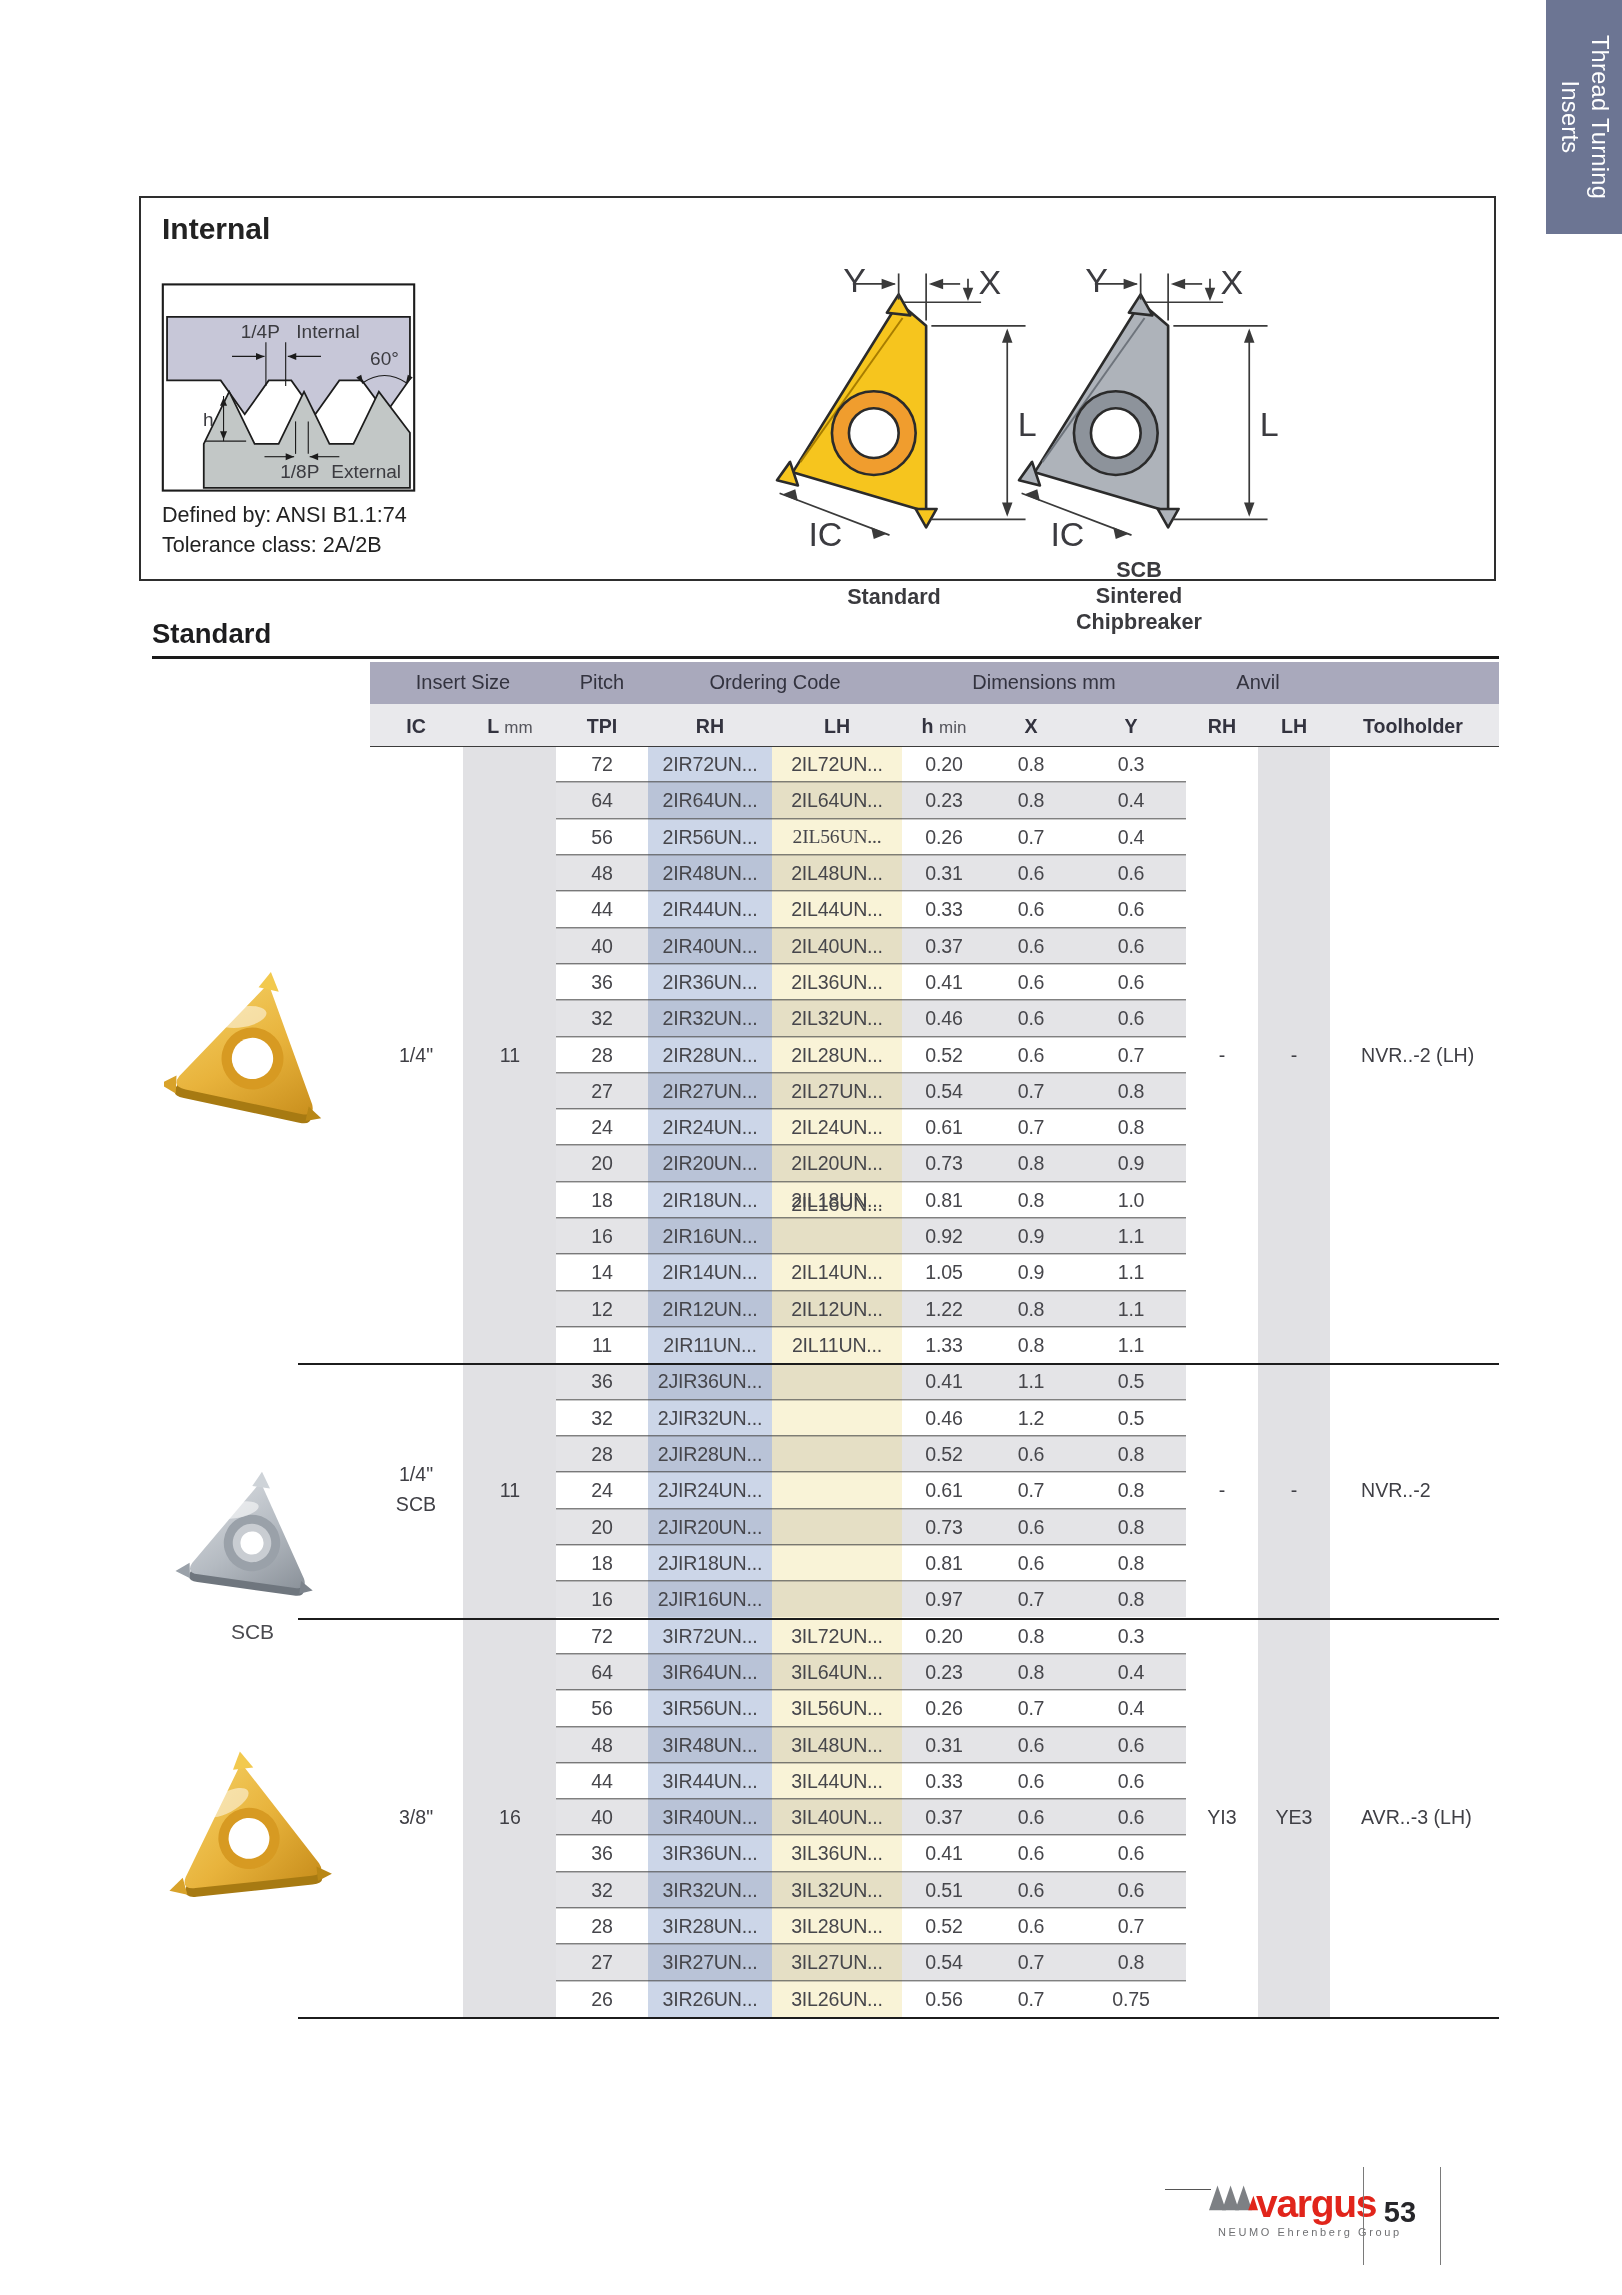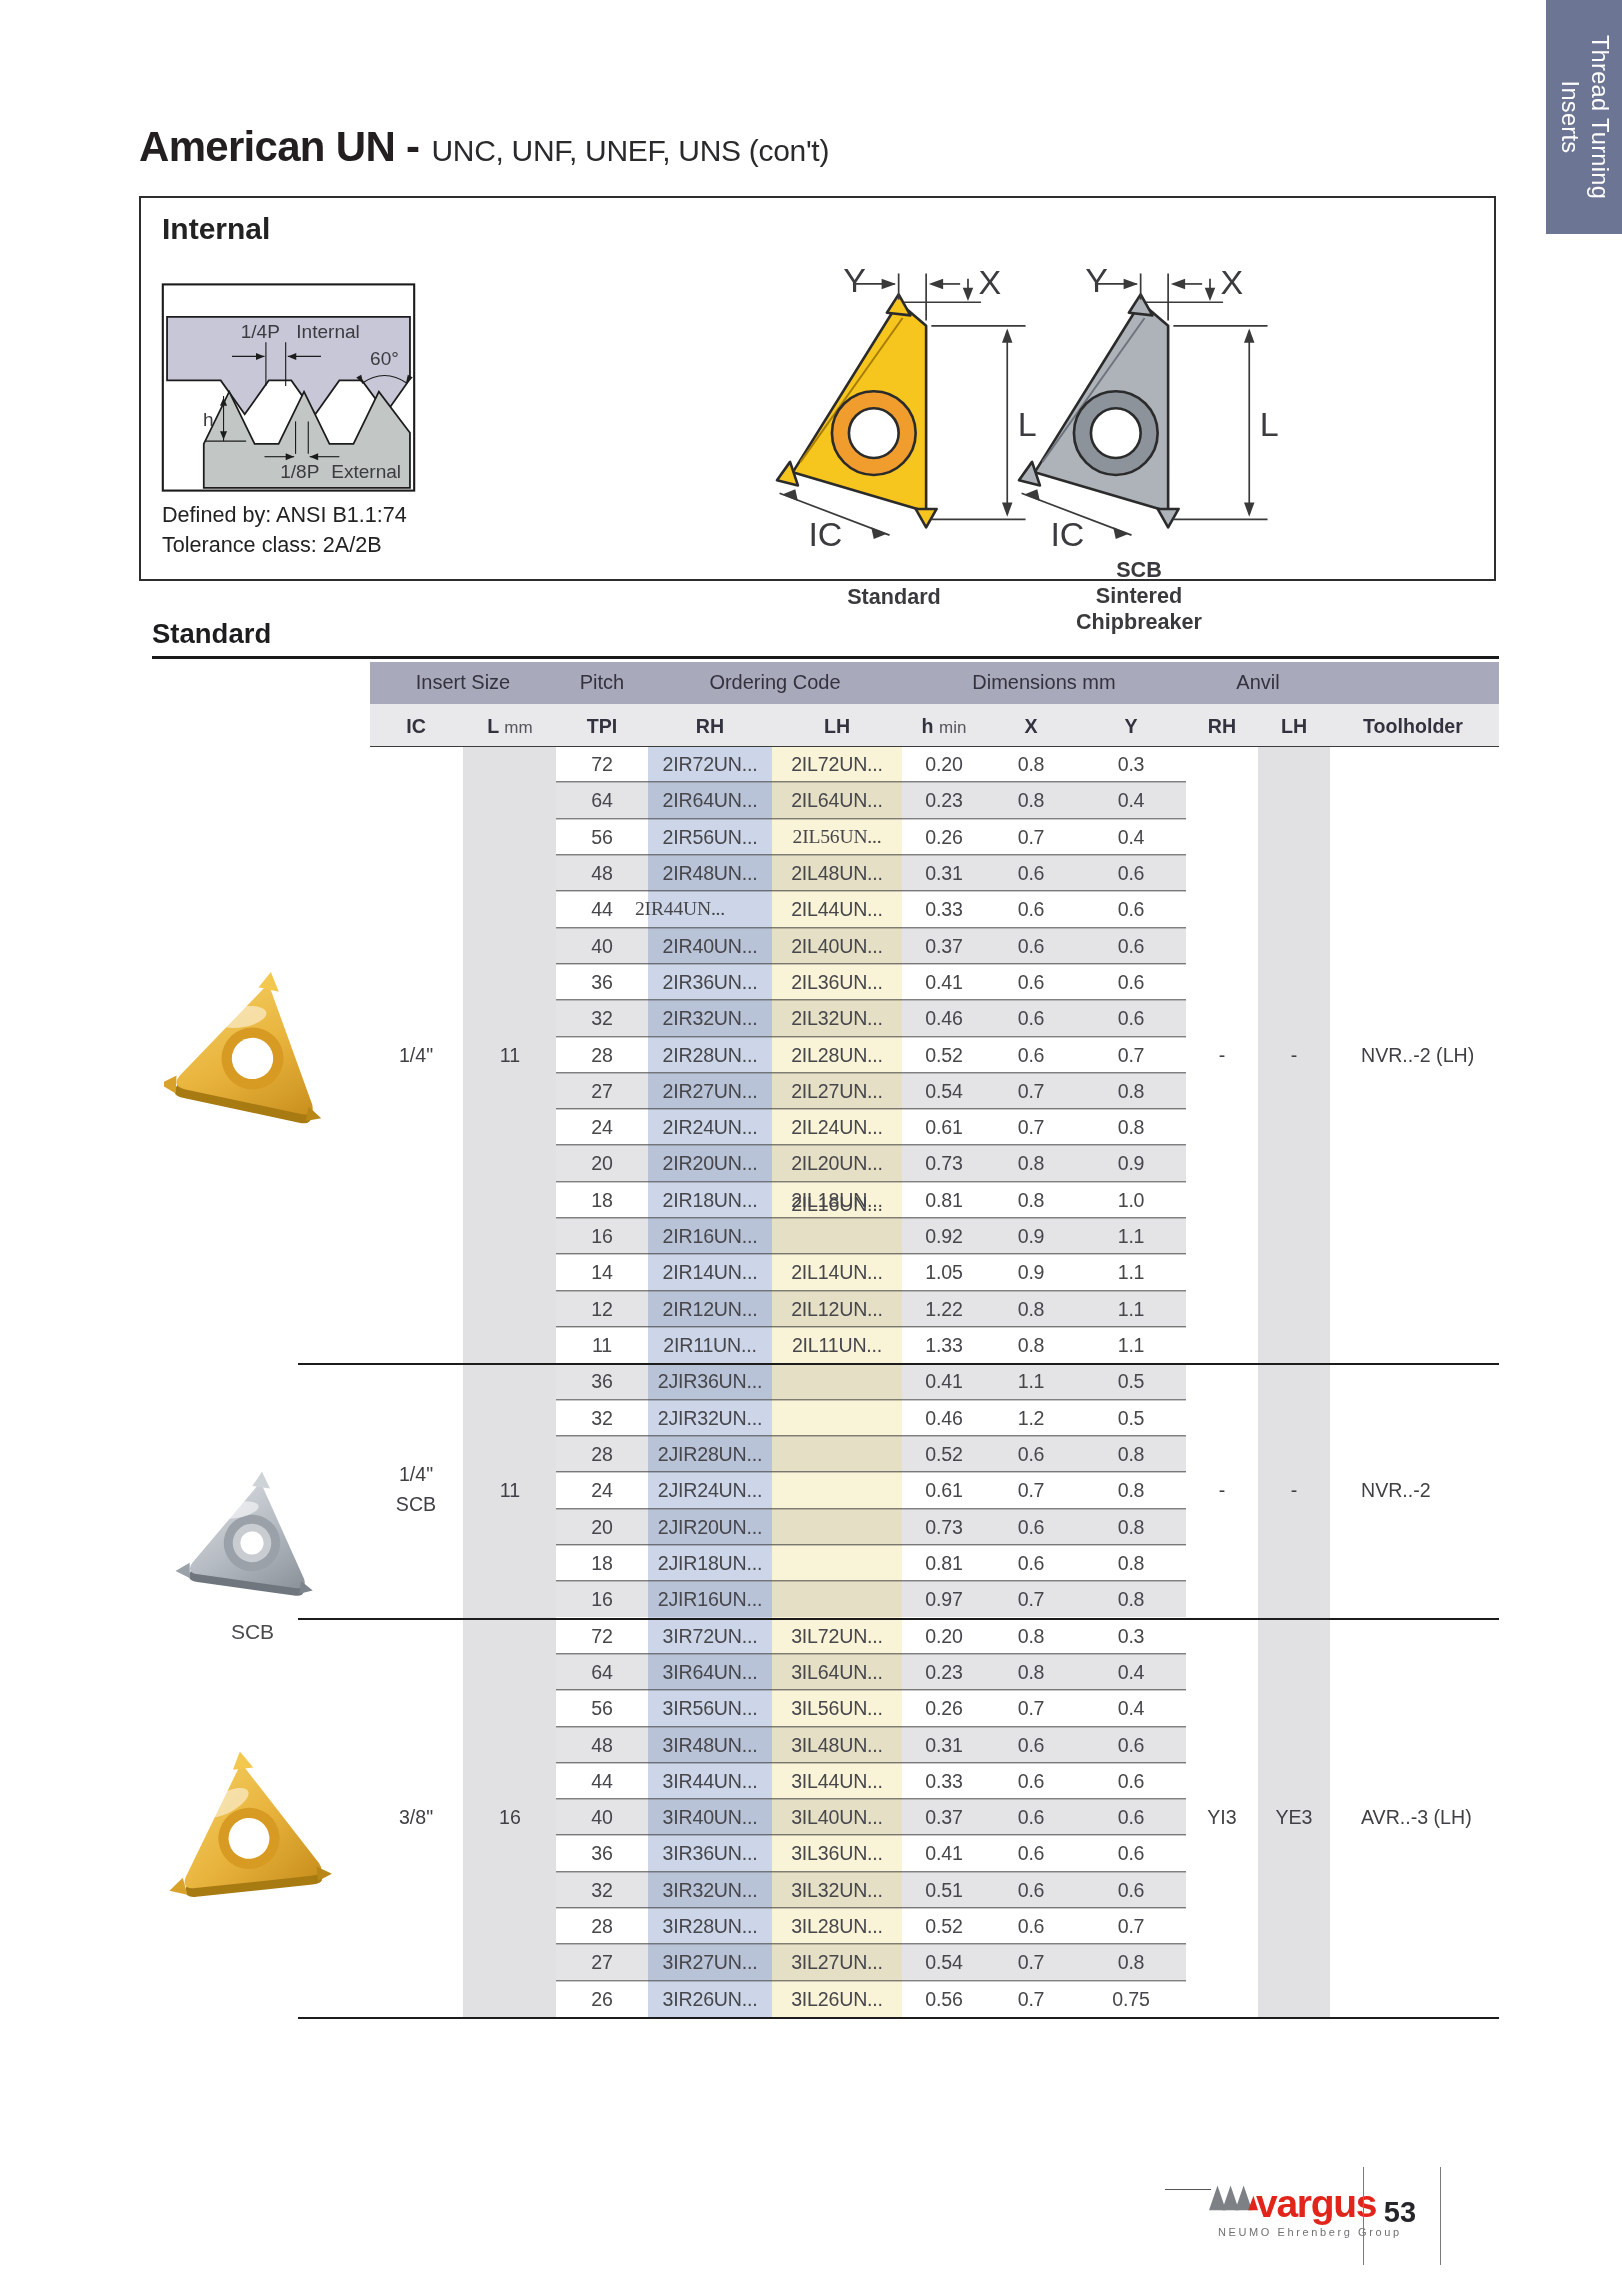--- a/index.html
+++ b/index.html
@@ -54,24 +54,20 @@
 
 <div class="page">
 
   <div class="side-tab">
     <div class="side-tab-text">
       <div>Thread Turning</div>
       <div>Inserts</div>
     </div>
   </div>
 
-  <div class="title-row">
-    <span class="title-main">American UN -</span>
-    <span class="title-sub">UNC, UNF, UNEF, UNS (con't)</span>
-  </div>
 
   <div class="internal-box">
     <div class="internal-title">Internal</div>
 
     <svg class="abs" style="left:19.6px;top:85px;" width="255" height="209" viewBox="0 0 360 296">
       <rect x="2" y="2" width="356" height="292" fill="#fff" stroke="#1c1c1c" stroke-width="3"></rect>
       <path d="M8,48 H352 V136 L318,184 L284,138 H252 L218,186 L184,138 H152 L118,186 L84,138 H8 Z" fill="#c7c7d8" stroke="#1c1c1c" stroke-width="2.5"></path>
       <path d="M60,290 V228 L96,154 L132,228 H166 L202,154 L238,228 H272 L308,154 L352,212 V290 Z" fill="#c2c7c6" stroke="#1c1c1c" stroke-width="2.5"></path>
       <g stroke="#1c1c1c" stroke-width="1.6" fill="none">
         <line x1="148" y1="84" x2="148" y2="146"></line>
@@ -262,21 +258,21 @@
       <div class="cell" style="top: 819px; height: 36px; line-height: 36px; left: 1131px;">0.4</div>
       <div class="rowline" style="left: 556px; top: 819px; width: 630px; transform: translateY(-0.7px);"></div>
       <div class="cell" style="top: 855px; height: 36px; line-height: 36px; left: 602px;">48</div>
       <div class="cell" style="top: 855px; height: 36px; line-height: 36px; left: 710px;">2IR48UN...</div>
       <div class="cell" style="top: 855px; height: 36px; line-height: 36px; left: 837px;">2IL48UN...</div>
       <div class="cell" style="top: 855px; height: 36px; line-height: 36px; left: 944px;">0.31</div>
       <div class="cell" style="top: 855px; height: 36px; line-height: 36px; left: 1031px;">0.6</div>
       <div class="cell" style="top: 855px; height: 36px; line-height: 36px; left: 1131px;">0.6</div>
       <div class="rowline" style="left: 556px; top: 855px; width: 630px; transform: translateY(-0.7px);"></div>
       <div class="cell" style="top: 891px; height: 36px; line-height: 36px; left: 602px;">44</div>
-      <div class="cell" style="top: 891px; height: 44px; line-height: 36px; left: 680px; font-family: Liberation Serif, serif;">2IR44UN...</div>
+      <div class="cell" style="top: 891px; height: 44px; line-height: 36px; left: 710px;">2IR44UN...</div>
       <div class="cell" style="top: 891px; height: 36px; line-height: 36px; left: 837px;">2IL44UN...</div>
       <div class="cell" style="top: 891px; height: 36px; line-height: 36px; left: 944px;">0.33</div>
       <div class="cell" style="top: 891px; height: 36px; line-height: 36px; left: 1031px;">0.6</div>
       <div class="cell" style="top: 891px; height: 36px; line-height: 36px; left: 1131px;">0.6</div>
       <div class="rowline" style="left: 556px; top: 891px; width: 630px; transform: translateY(-0.7px);"></div>
       <div class="cell" style="top: 928px; height: 36px; line-height: 36px; left: 602px;">40</div>
       <div class="cell" style="top: 928px; height: 36px; line-height: 36px; left: 710px;">2IR40UN...</div>
       <div class="cell" style="top: 928px; height: 36px; line-height: 36px; left: 837px;">2IL40UN...</div>
       <div class="cell" style="top: 928px; height: 36px; line-height: 36px; left: 944px;">0.37</div>
       <div class="cell" style="top: 928px; height: 36px; line-height: 36px; left: 1031px;">0.6</div>

